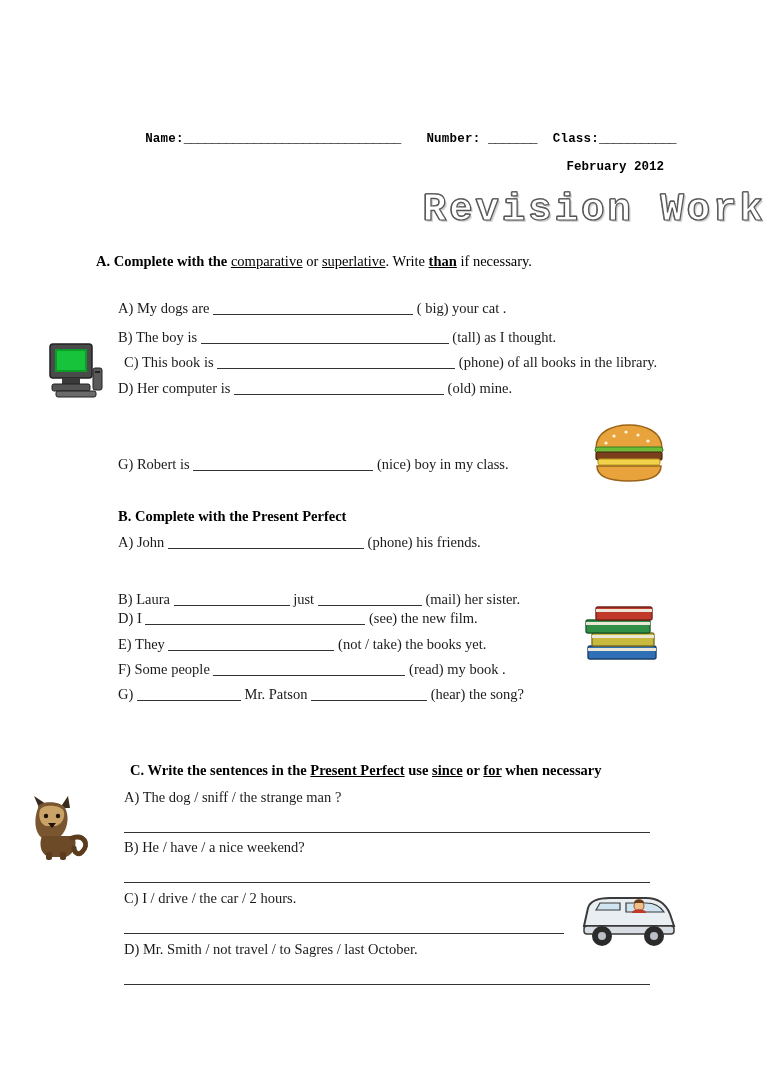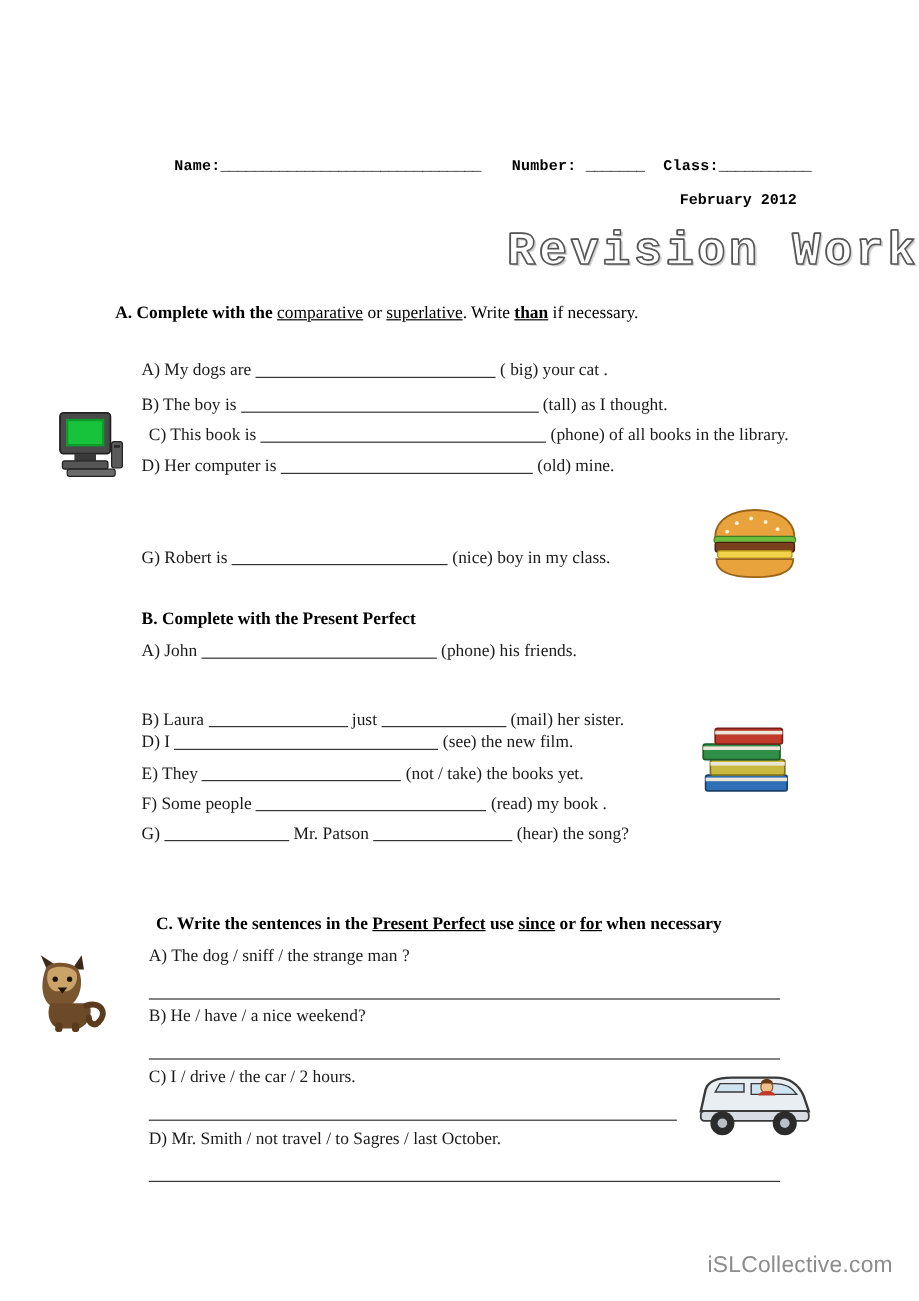--- a/index.html
+++ b/index.html
@@ -318,14 +318,13 @@
     <circle cx="63" cy="20" r="5" fill="#f0c08a" stroke="#8a5b2a" stroke-width="1"></circle>
     <path d="M58 17 C58 12 68 12 68 17 Z" fill="#6a3b18"></path>
     <path d="M56 27 C56 22 70 22 70 27 Z" fill="#c0392b"></path>
     <rect x="8" y="40" width="90" height="8" rx="3" fill="#d7dde2" stroke="#3a3a3a" stroke-width="1.5"></rect>
     <circle cx="26" cy="50" r="10" fill="#2b2b2b"></circle>
     <circle cx="26" cy="50" r="4" fill="#b9bfc4"></circle>
     <circle cx="78" cy="50" r="10" fill="#2b2b2b"></circle>
     <circle cx="78" cy="50" r="4" fill="#b9bfc4"></circle>
   </svg>
 
-  <div class="footer">iSLCollective.com</div>
 </div>
 
 </body></html>

